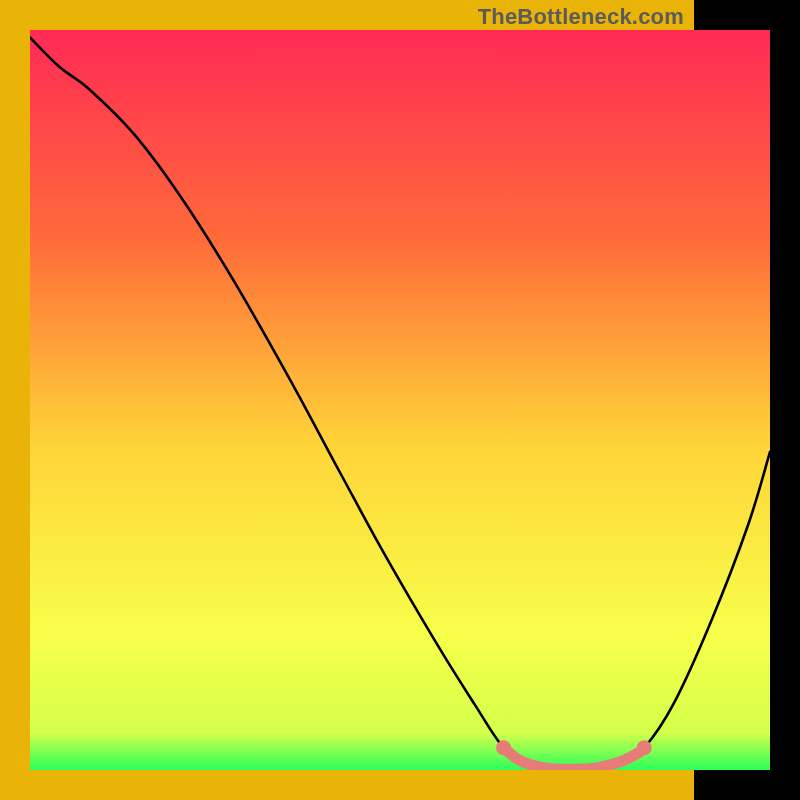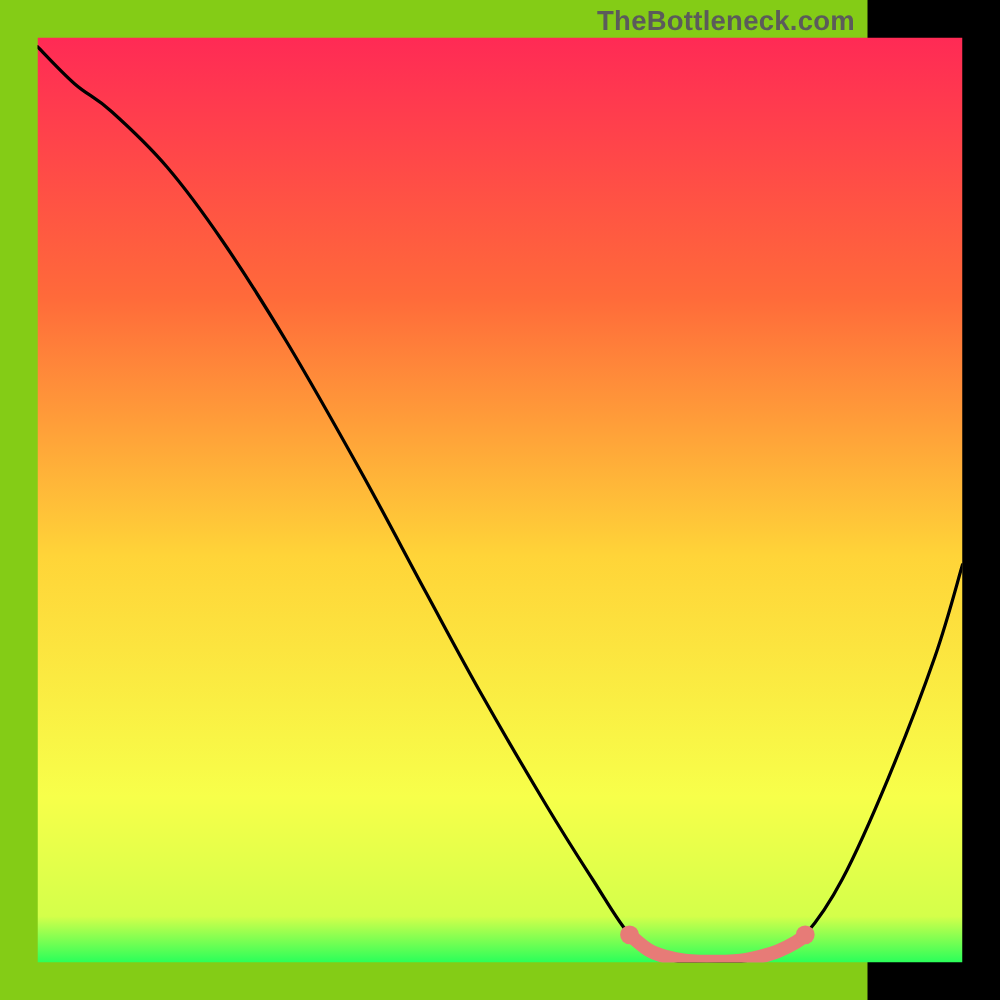--- a/index.html
+++ b/index.html
@@ -7,21 +7,21 @@
     padding: 0;
     width: 800px;
     height: 800px;
     background: #000;
     overflow: hidden;
   }
   .frame {
     position: relative;
     width: 694px;
     height: 800px;
-    background: #84cc16;
+    background: #eab308;
   }
   .watermark {
     position: absolute;
     top: 4px;
     right: 10px;
     font-family: Arial, Helvetica, sans-serif;
     font-size: 22px;
     font-weight: bold;
     color: #5b5b5b;
     letter-spacing: 0.2px;

